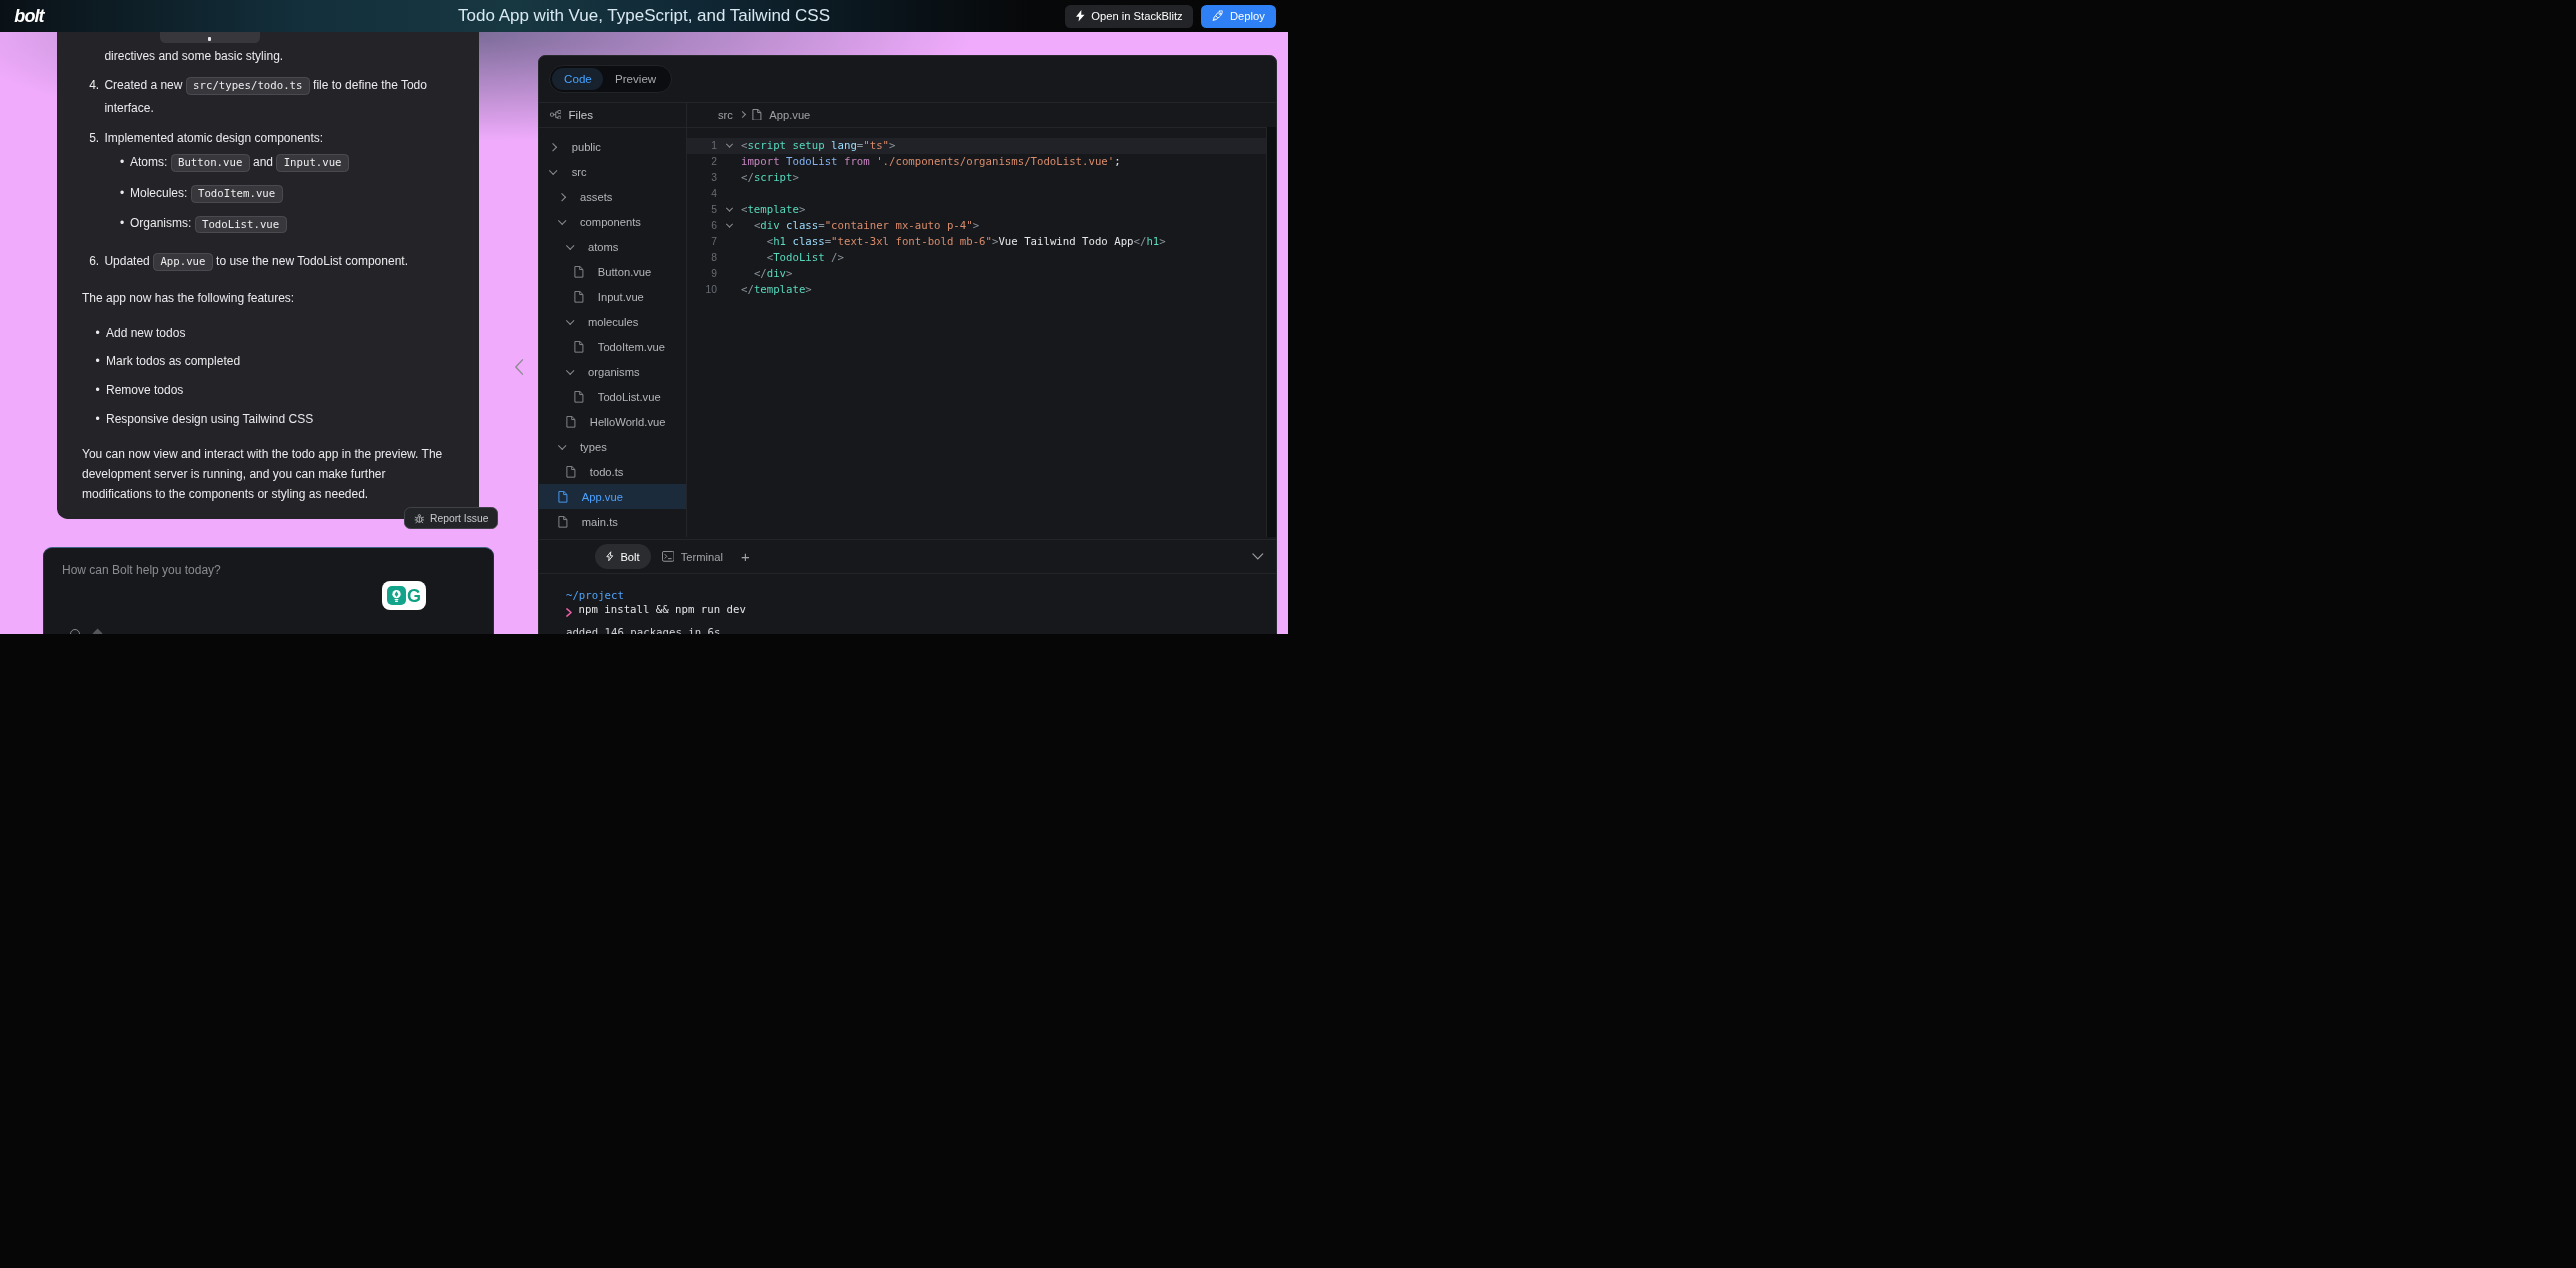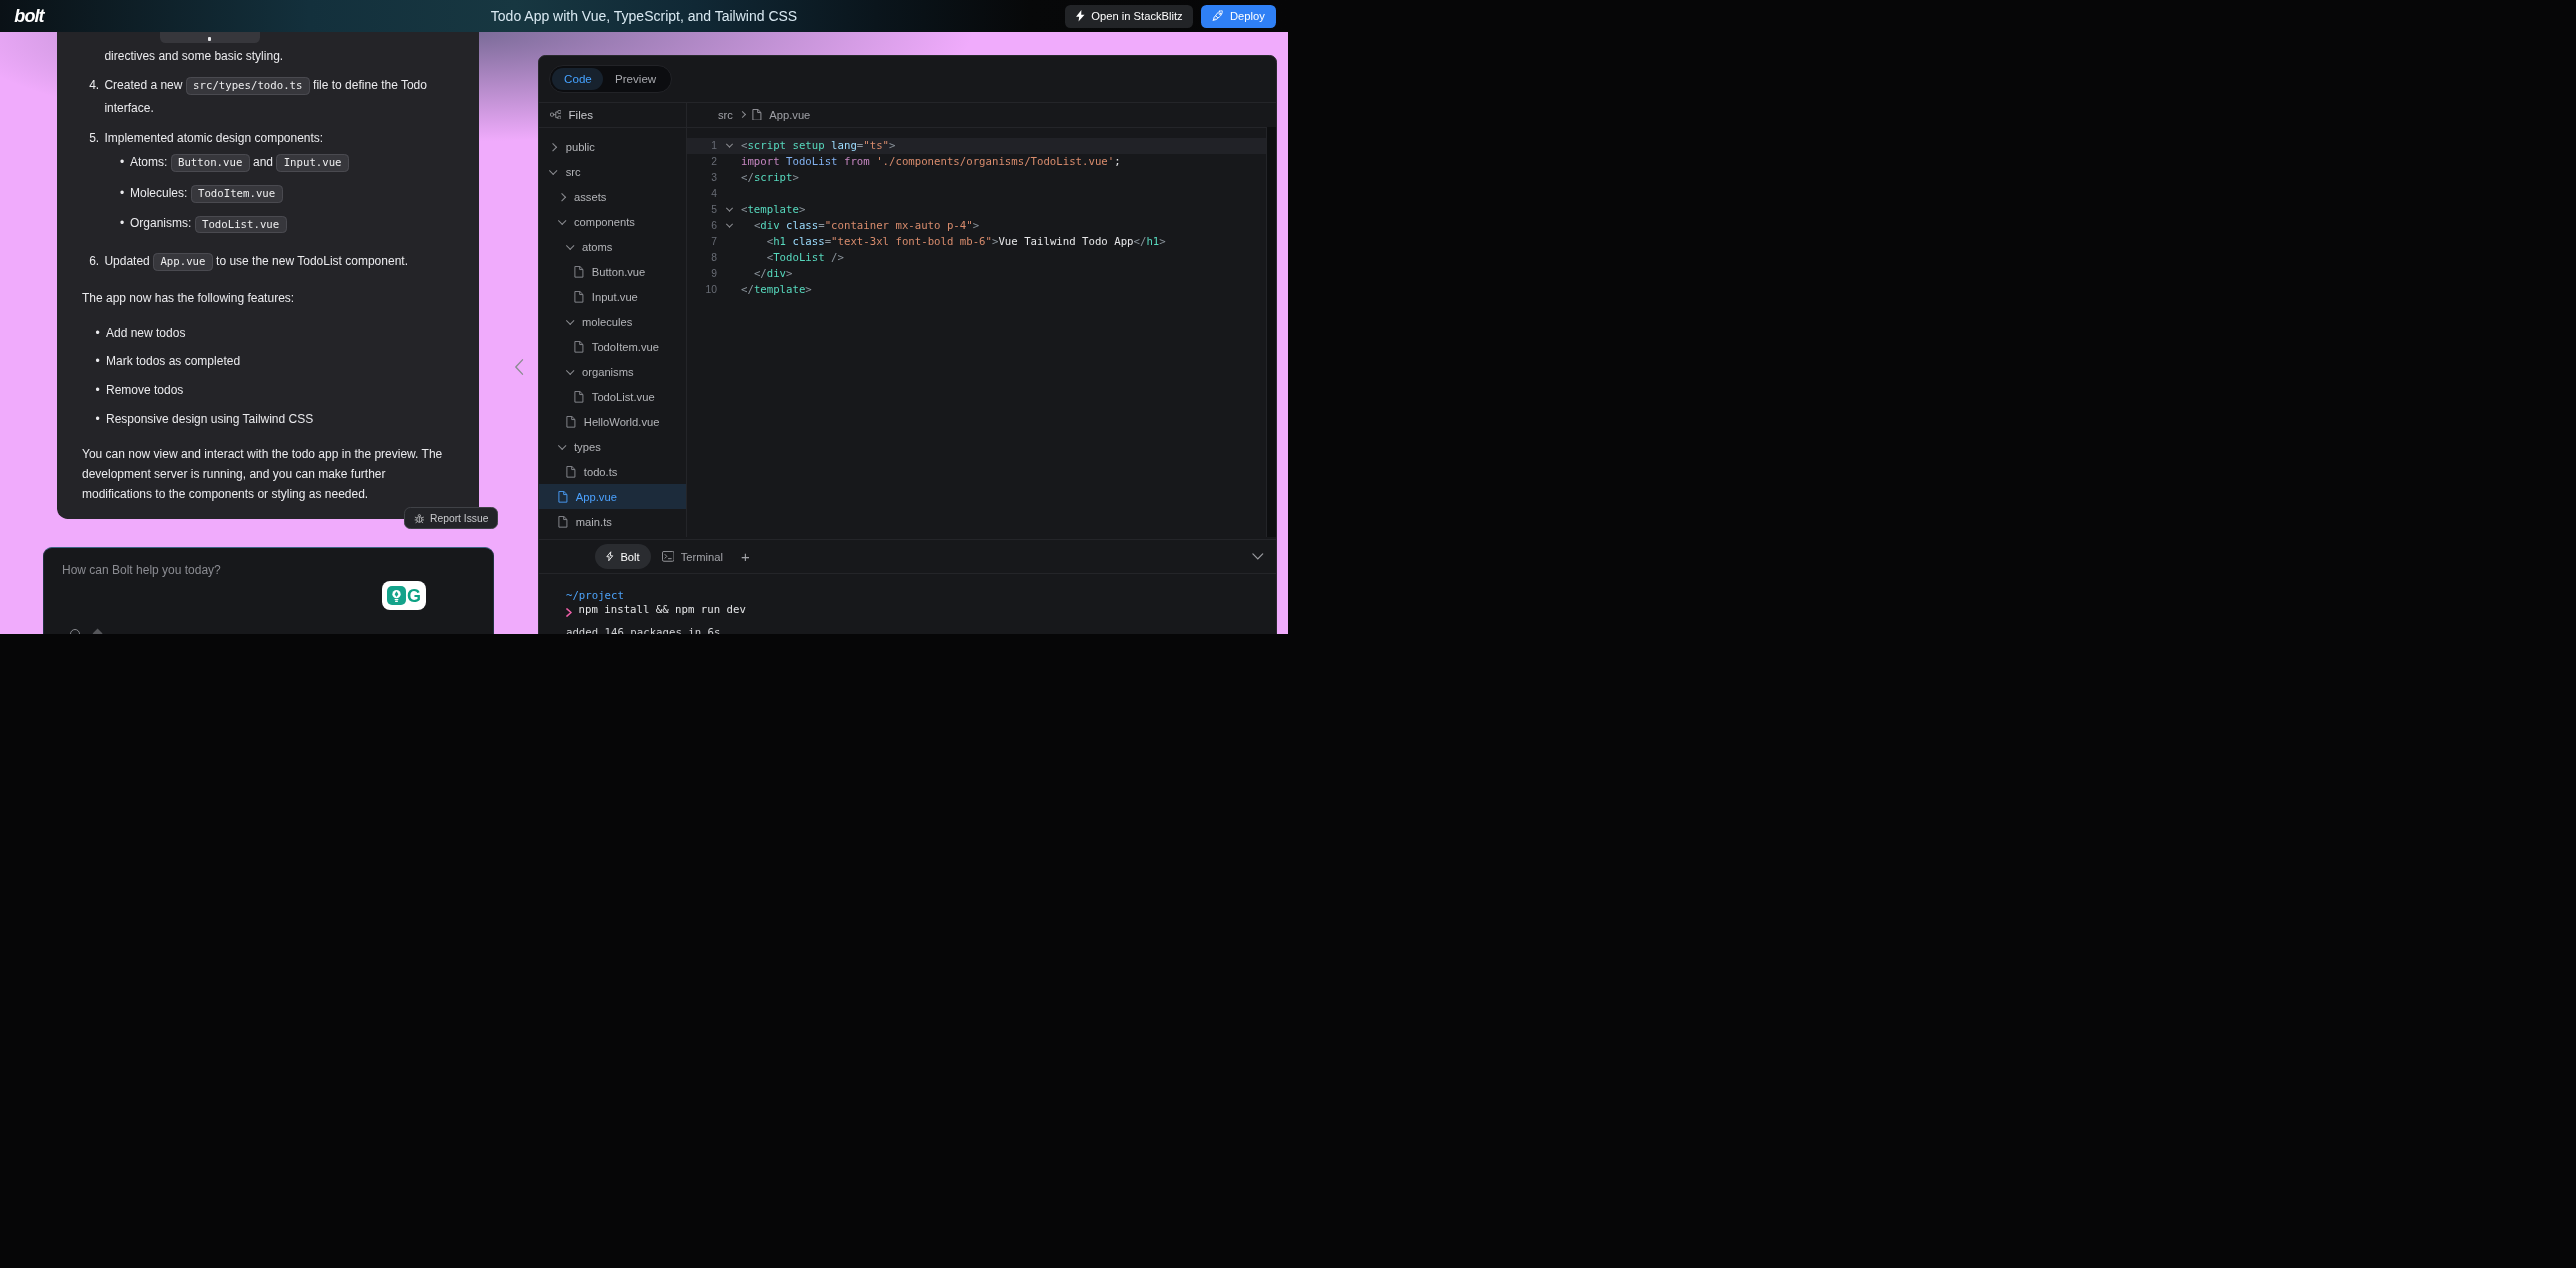--- a/index.html
+++ b/index.html
@@ -5,21 +5,21 @@
   html,body{margin:0;padding:0;background:#060607;}
   .stage{position:relative;width:1288px;height:634px;overflow:hidden;background:#f0abfc;
          font-family:"Liberation Sans",sans-serif;-webkit-font-smoothing:antialiased;}
   .stage::before{content:"";position:absolute;left:0;top:32px;width:100%;height:152px;z-index:1;
          background:radial-gradient(55% 100% at 36% 0%,rgba(24,54,68,.55),rgba(24,54,68,0) 72%);pointer-events:none;}
 
   
   .topbar{position:absolute;left:0;top:0;right:0;height:32px;display:flex;align-items:center;z-index:5;
     background:linear-gradient(90deg,#0a1116 0%,#13303c 24%,#173741 40%,#102835 54%,#0a151c 68%,#070809 80%,#060607 100%);}
   .logo{font-style:italic;font-weight:900;font-size:18px;color:#fff;margin-left:14.3px;letter-spacing:-0.9px;}
-  .topbar-title{position:absolute;left:50%;top:50%;transform:translate(-50%,-50%);font-size:14px;color:#d9e9f2;white-space:nowrap;}
+  .topbar-title{position:absolute;left:50%;top:50%;transform:translate(-50%,-50%);font-size:17px;color:#d9e9f2;white-space:nowrap;}
   .topbar-actions{margin-left:auto;display:flex;gap:8px;margin-right:12.5px;}
   .btn{height:23px;border-radius:5.4px;display:flex;align-items:center;gap:6.3px;padding:0 10.7px;font-size:11.2px;color:#fff;border:none;white-space:nowrap;}
   .btn-dark{background:#222427;}
   .btn-blue{background:var(--accent-blue,#2f80f5);}
 
   
   .chat-card{position:absolute;left:57px;top:32px;width:422px;height:487px;background:#242428;color:#ebebee;
     border-radius:0 0 10.7px 10.7px;padding:0 25px;box-sizing:border-box;overflow:hidden;z-index:2;font-size:12px;}
   .pillcut{position:relative;width:100px;height:10.7px;margin-left:78px;background:#37373c;border-radius:0 0 5.4px 5.4px;}
   .pillcut .desc{position:absolute;left:48px;bottom:1.8px;width:2.7px;height:3.6px;background:#e8e8ea;border-radius:0.9px;}
@@ -61,21 +61,21 @@
   .wb-tabs{position:absolute;left:0;top:0;right:0;height:46px;border-bottom:0.9px solid #242529;display:flex;align-items:center;padding-left:9.8px;}
   .toggle{width:123px;height:28px;background:#0c0d10;border:0.9px solid #222327;border-radius:14.3px;display:flex;align-items:center;padding:0 2.7px;box-sizing:border-box;}
   .seg{height:22.4px;border-radius:11.6px;display:flex;align-items:center;justify-content:center;font-size:11.6px;padding:0 11.6px;}
   .seg.on{background:#17222e;color:var(--active-tab-blue,#45a2ff);}
   .seg.off{color:#a8a9ae;}
 
   .explorer{position:absolute;left:0;top:46px;width:147px;bottom:107px;border-right:0.9px solid #242529;overflow:hidden;}
   .files-head{height:25px;border-bottom:0.9px solid #242529;display:flex;align-items:center;gap:7.2px;padding-left:10.7px;color:#c7c8cc;font-size:11.6px;}
   .files-head svg{color:#9a9ba0;}
   .tree{padding-top:6.3px;}
-  .trow{height:25px;display:flex;align-items:center;gap:8px;font-size:11.2px;color:#b4b5b9;box-sizing:border-box;}
+  .trow{height:25px;display:flex;align-items:center;gap:14px;font-size:11.2px;color:#b4b5b9;box-sizing:border-box;}
   .trow .cvbox{width:8px;display:flex;justify-content:center;flex:none;}
   .trow svg{flex:none;color:#8f9096;}
   .trow.sel{background:#1c2b3b;color:var(--selected-file-blue,#4ba2ff);}
   .trow.sel svg{color:var(--selected-file-blue,#4ba2ff);}
 
   .cv{display:inline-block;width:5.4px;height:5.4px;border-right:1.3px solid #8a8b90;border-bottom:1.3px solid #8a8b90;}
   .cv.down{transform:rotate(45deg) translate(-0.9px,-0.9px);}
   .cv.right{transform:rotate(-45deg);}
   .cv.sm{width:4px;height:4px;}
 

